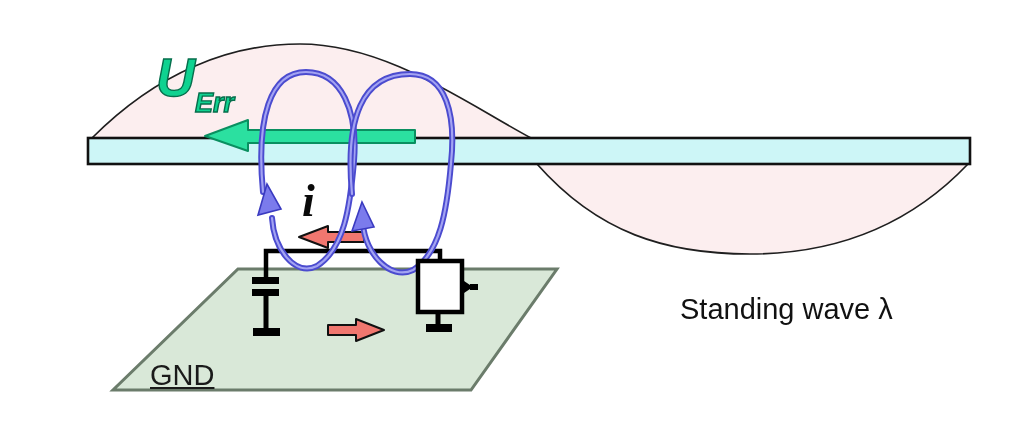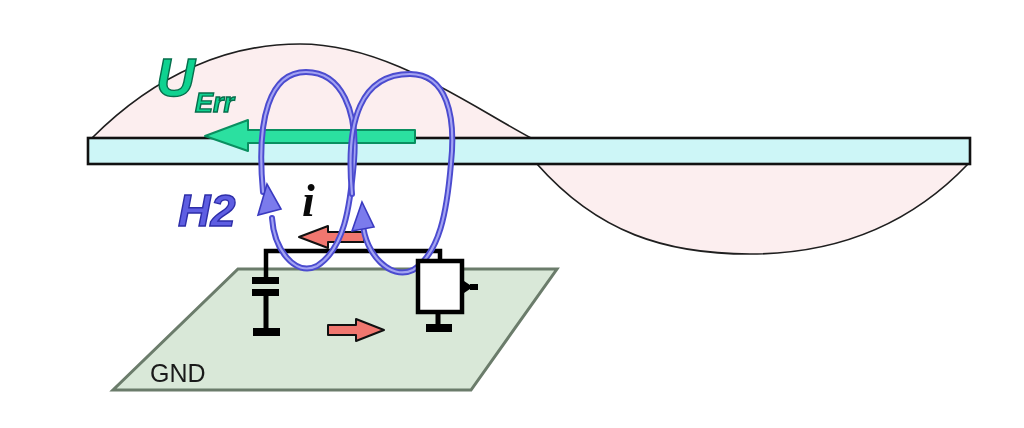--- a/index.html
+++ b/index.html
@@ -4,21 +4,21 @@
 <style>
   html,body{margin:0;padding:0;background:#fff;}
   #stage{
     position:relative;width:1024px;height:428px;overflow:hidden;background:#ffffff;
     font-family:"Liberation Sans", sans-serif;
   }
   #stage svg{position:absolute;left:0;top:0;}
   .lbl{position:absolute;white-space:nowrap;color:#111;line-height:1.1;}
   .lbl-neighbour{left:698px;top:44px;font-size:29px;}
   .lbl-standing{left:680px;top:294px;font-size:29px;}
-  .lbl-gnd{left:150px;top:360px;font-size:25px;color:#1a1a1a;}
+  .lbl-gnd{left:150px;top:360px;font-size:29px;color:#1a1a1a;text-decoration:underline;}
   .lbl-watermark{
     left:242px;top:94px;font-size:18px;letter-spacing:1px;
     color:#a9aebc;opacity:.55;z-index:5;
   }
   .lbl-uerr{
     left:156px;top:48px;font-size:54px;font-weight:bold;font-style:italic;
     color:#0fd290;-webkit-text-stroke:1.4px #066e4c;z-index:6;
   }
   .lbl-uerr .sub{font-size:27px;vertical-align:-16px;letter-spacing:0px;}
   .lbl-h2{
@@ -73,23 +73,23 @@
 
     <g>
       <rect x="418" y="261" width="44" height="51" fill="#ffffff" stroke="#000000" stroke-width="4.5"></rect>
       <polygon points="461,279 461,295 473,287" fill="#000"></polygon>
       <rect x="470" y="284" width="8" height="6" fill="#000"></rect>
     </g>
   </svg>
 
   <div class="txt-layer">
 
+    <div class="lbl lbl-standing">Standing wave λ</div>
 
     <div class="lbl lbl-gnd">GND</div>
 
     <div class="lbl lbl-uerr"><span>U</span><span class="sub">Err</span></div>
 
-    <div class="lbl lbl-h2">H2</div>
 
     <div class="lbl lbl-i">i</div>
   </div>
 
 </div>
 
 </body></html>

